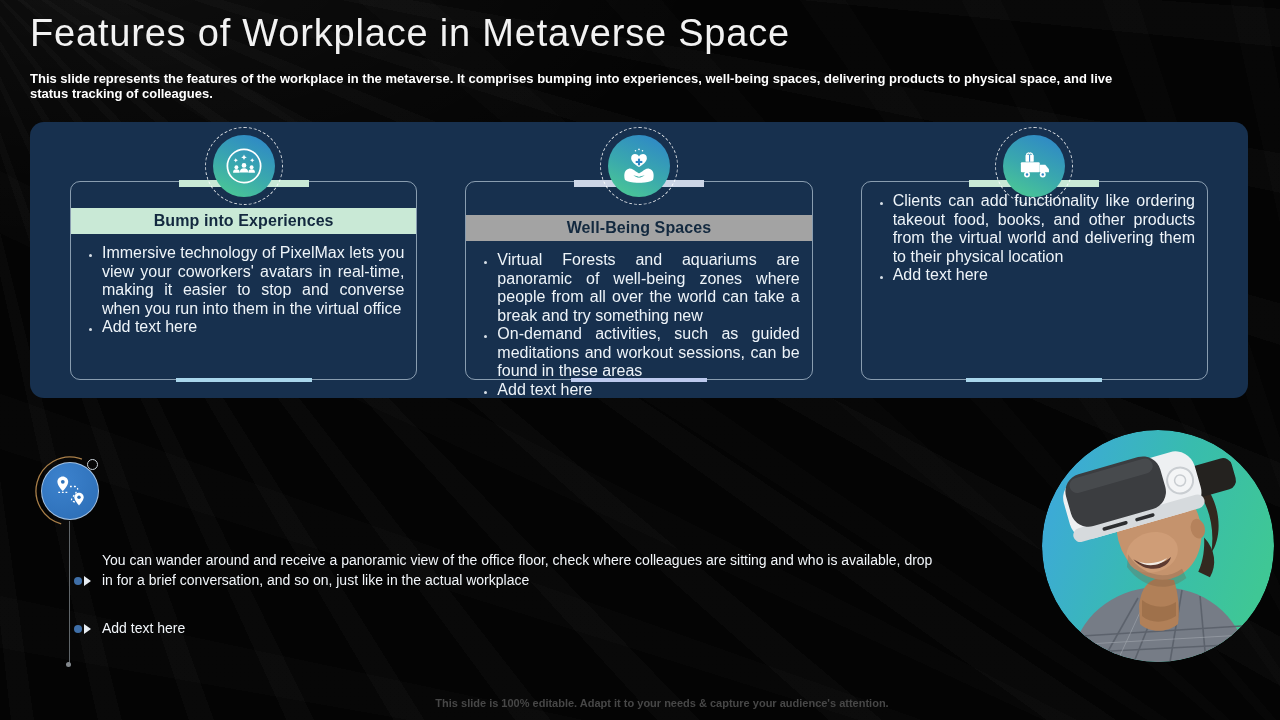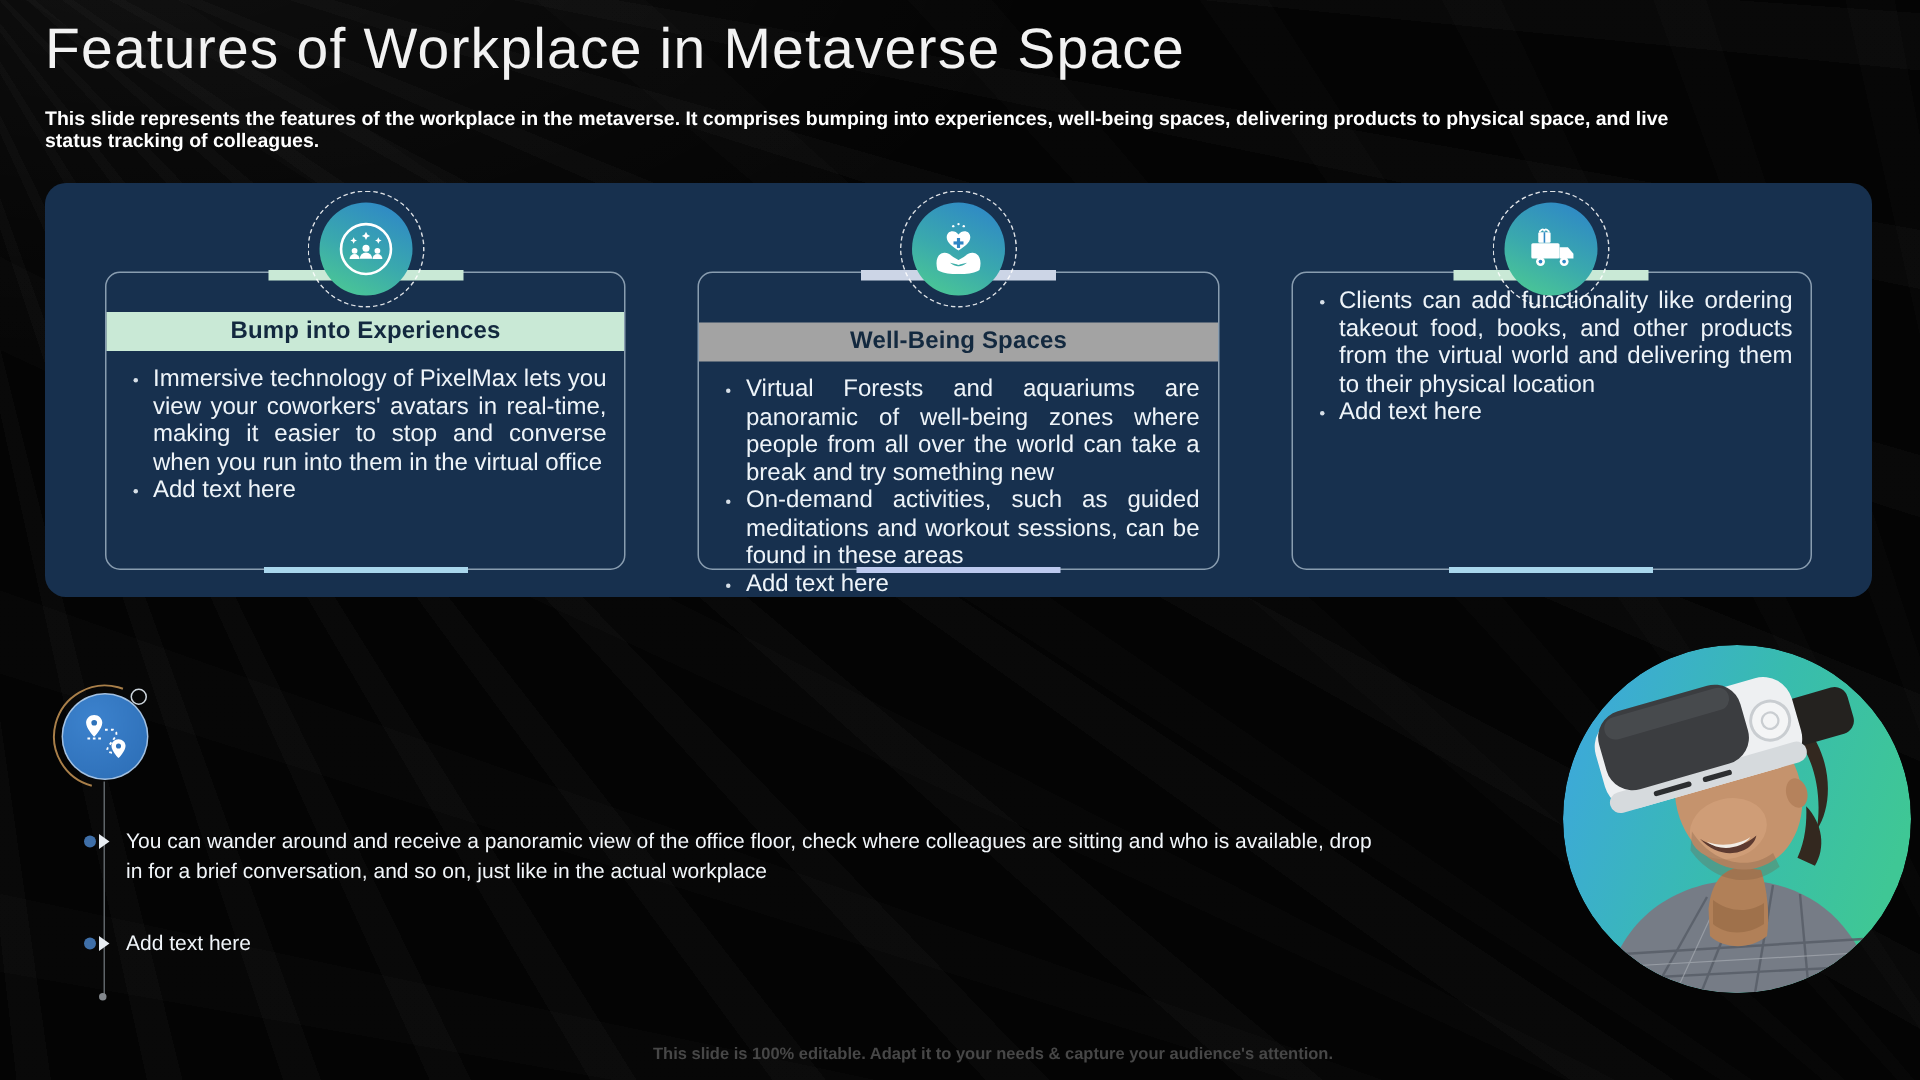--- a/index.html
+++ b/index.html
@@ -55,21 +55,21 @@
   .banner-chevron{position:absolute;right:21px;top:7px;}
   .track-arc{position:absolute;left:33px;top:454px;z-index:1;}
   .track-circle{position:absolute;left:41px;top:462px;width:58px;height:58px;border-radius:50%;
     background:radial-gradient(circle at 35% 30%, #3c82cd, #2b6cb4);
     border:1px solid rgba(255,255,255,0.55);box-sizing:border-box;z-index:2;
     display:flex;align-items:center;justify-content:center;}
   .track-ring{position:absolute;left:87px;top:459px;width:9px;height:9px;border-radius:50%;
     border:1.5px solid #cdd5dc;z-index:3;}
   .vline{position:absolute;left:69px;top:521px;width:1px;height:143px;background:#5f6569;}
   .vdot{position:absolute;left:66px;top:662px;width:5px;height:5px;border-radius:50%;background:#83888d;}
-  .t-bullet{position:absolute;left:56px;display:flex;gap:11px;width:868px;}
+  .t-bullet{position:absolute;left:74px;display:flex;gap:11px;width:868px;align-items:flex-end;}
   .t-marker{display:flex;align-items:center;gap:2px;height:19px;flex:0 0 auto;}
   .t-dot{width:8px;height:8px;border-radius:50%;background:#3f6fa8;}
   .t-tri{width:0;height:0;border-top:5px solid transparent;border-bottom:5px solid transparent;
     border-left:7px solid #e8edf2;}
   .t-text{font-size:14px;line-height:19.5px;color:#f2f6fa;}
   
   .photo{position:absolute;left:1042px;top:430px;width:232px;height:232px;border-radius:50%;overflow:hidden;}
   
   .footer{position:absolute;left:0;right:0;bottom:11px;text-align:center;
     font-size:11px;font-weight:600;color:#474747;}

